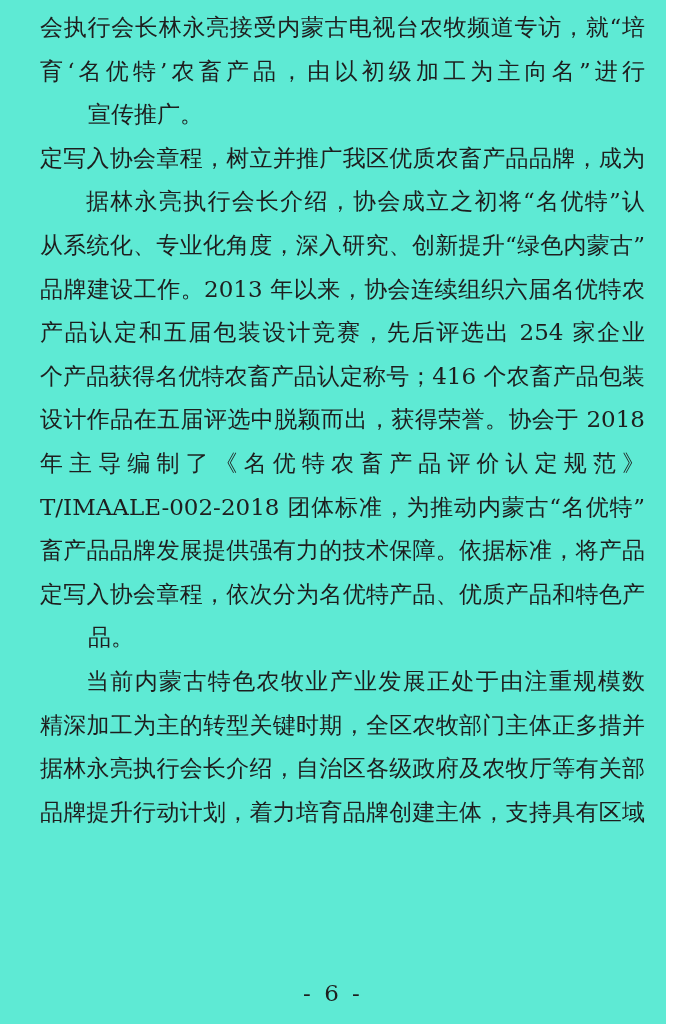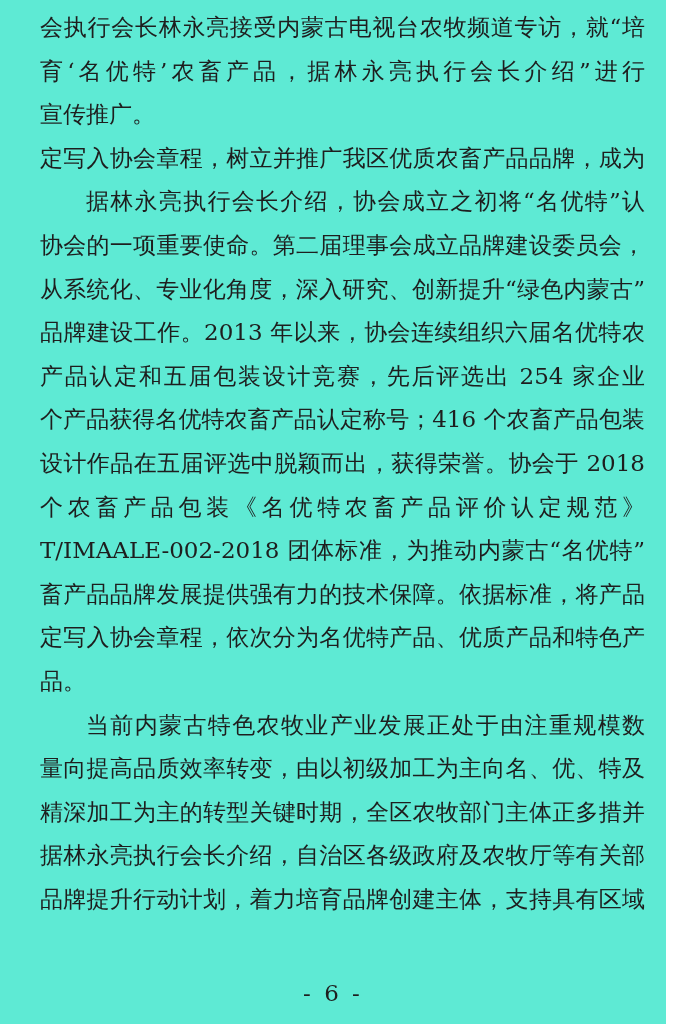--- a/index.html
+++ b/index.html
@@ -30,57 +30,56 @@
     text-align: justify;
     text-align-last: justify;
     white-space: normal;
     color: #1e1e1e;
   }
   .doc-line.indent {
     padding-left: 46px;
   }
   .doc-line.para-end {
     text-align-last: left;
+    margin-left: 48px;
   }
   .page-number {
     position: absolute;
     left: 0;
     right: 0;
     top: 980px;
     text-align: center;
     font-size: 23px;
     letter-spacing: 3px;
     color: #1e1e1e;
   }
 </style>
 </head>
 <body>
 
 <div class="page">
 
   <div class="text-block">
 
   <div class="doc-line">会执行会长林永亮接受内蒙古电视台农牧频道专访，就“培</div>
-      <div class="doc-line">育‘名优特’农畜产品，据林永亮执行会长介绍”进行</div>
+      <div class="doc-line">育‘名优特’农畜产品，由以初级加工为主向名”进行</div>
       <div class="doc-line para-end">宣传推广。</div>
       <div class="doc-line">定写入协会章程，树立并推广我区优质农畜产品品牌，成为</div>
       <div class="doc-line indent">据林永亮执行会长介绍，协会成立之初将“名优特”认</div>
-      <div class="doc-line">协会的一项重要使命。第二届理事会成立品牌建设委员会，</div>
       <div class="doc-line">从系统化、专业化角度，深入研究、创新提升“绿色内蒙古”</div>
       <div class="doc-line">品牌建设工作。2013 年以来，协会连续组织六届名优特农畜</div>
       <div class="doc-line">产品认定和五届包装设计竞赛，先后评选出 254 家企业 944</div>
       <div class="doc-line">个产品获得名优特农畜产品认定称号；416 个农畜产品包装</div>
       <div class="doc-line">设计作品在五届评选中脱颖而出，获得荣誉。协会于 2018</div>
-      <div class="doc-line">个农畜产品包装《名优特农畜产品评价认定规范》</div>
+      <div class="doc-line">年主导编制了《名优特农畜产品评价认定规范》</div>
       <div class="doc-line">T/IMAALE-002-2018 团体标准，为推动内蒙古“名优特”农</div>
       <div class="doc-line">畜产品品牌发展提供强有力的技术保障。依据标准，将产品</div>
       <div class="doc-line">定写入协会章程，依次分为名优特产品、优质产品和特色产</div>
       <div class="doc-line para-end">品。</div>
       <div class="doc-line indent">当前内蒙古特色农牧业产业发展正处于由注重规模数</div>
-      <div class="doc-line">量向提高品质效率转变，由以初级加工为主向名、优、特及</div>
       <div class="doc-line">精深加工为主的转型关键时期，全区农牧部门主体正多措并</div>
       <div class="doc-line">据林永亮执行会长介绍，自治区各级政府及农牧厅等有关部</div>
       <div class="doc-line">品牌提升行动计划，着力培育品牌创建主体，支持具有区域</div>
     </div>
 
   <div class="page-number">- 6 -</div>
 
 </div>
 
 </body></html>

